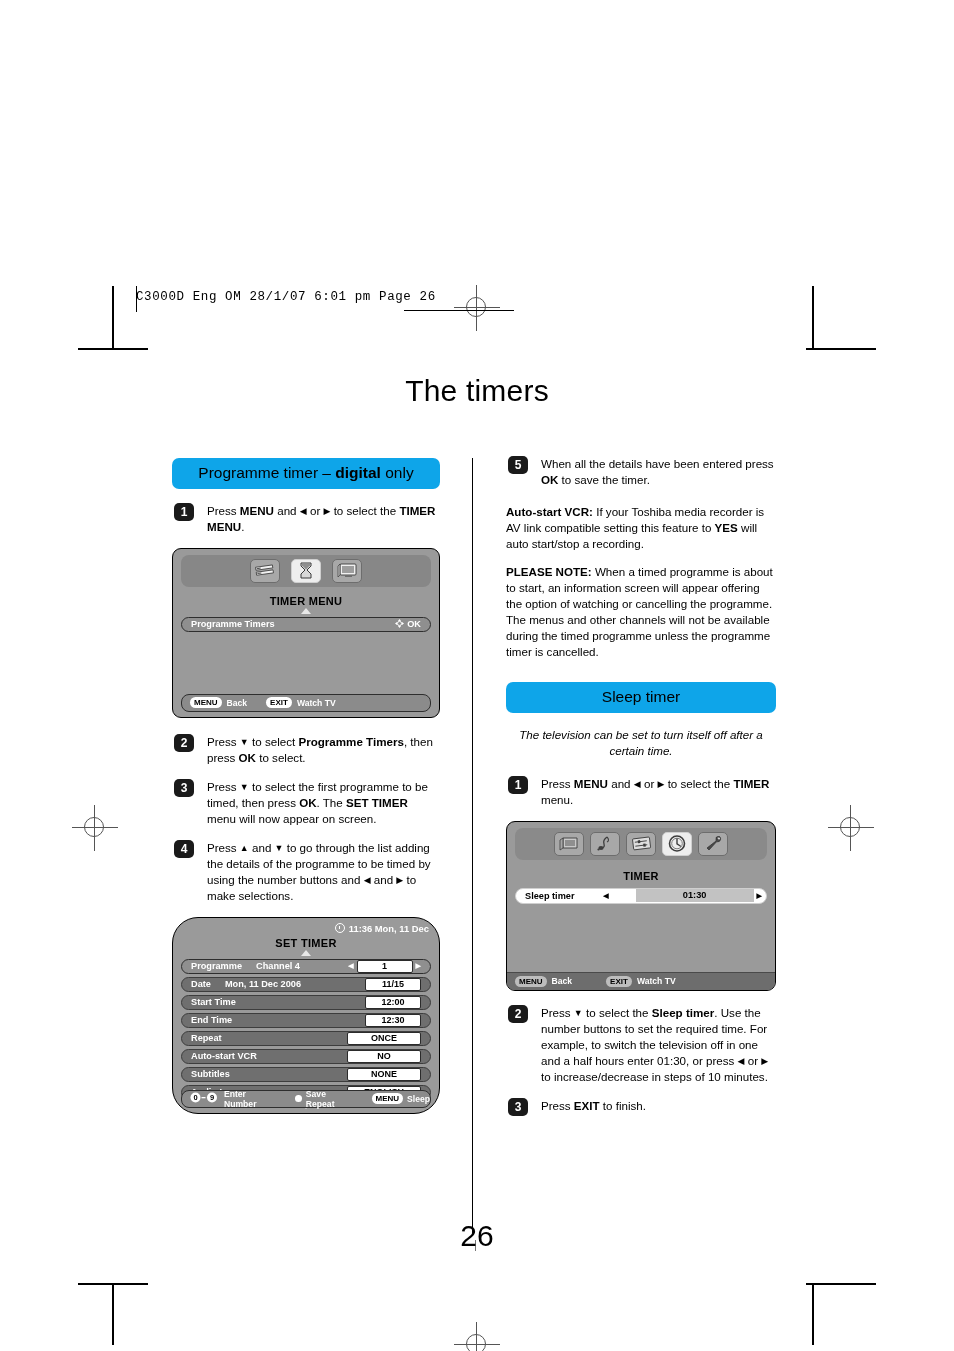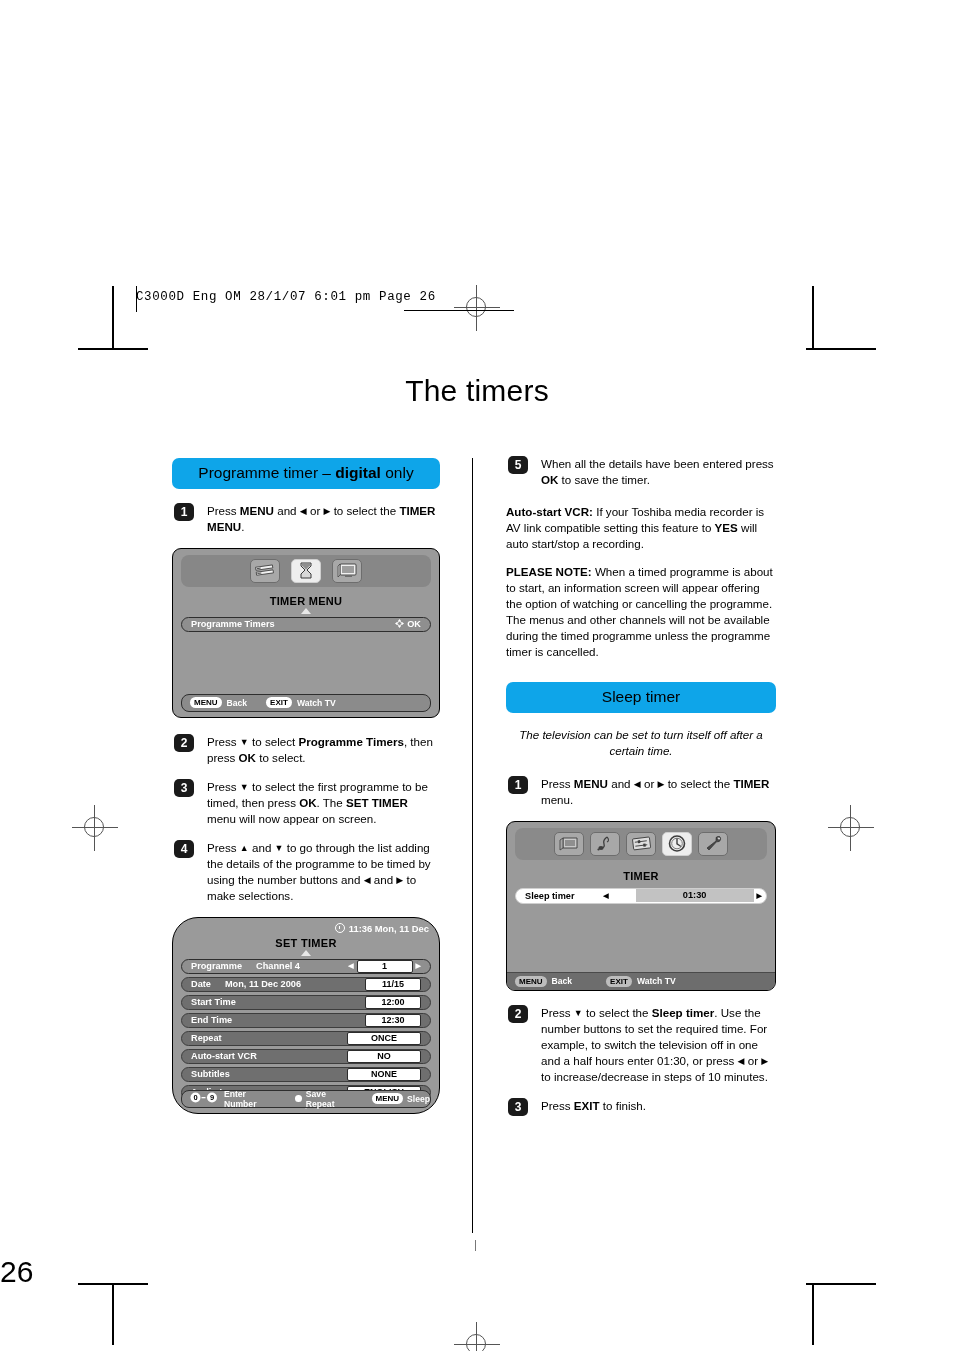--- a/index.html
+++ b/index.html
@@ -296,22 +296,23 @@
     content: "";
     position: absolute;
     left: 3.5px; top: 1.6px;
     width: 1.2px; height: 3.4px;
     background: #fff;
   }
 
   
   .pageno {
     position: absolute;
-    left: 0; top: 1255px;
+    left: 0; top: 1219px;
     width: 954px;
+    text-align: center;
     font-size: 30px;
   }
   .pageno-tick {
     position: absolute;
     left: 475px; top: 1240px;
     width: 1.4px; height: 11px;
     background: #777;
   }
 </style>
 </head>

